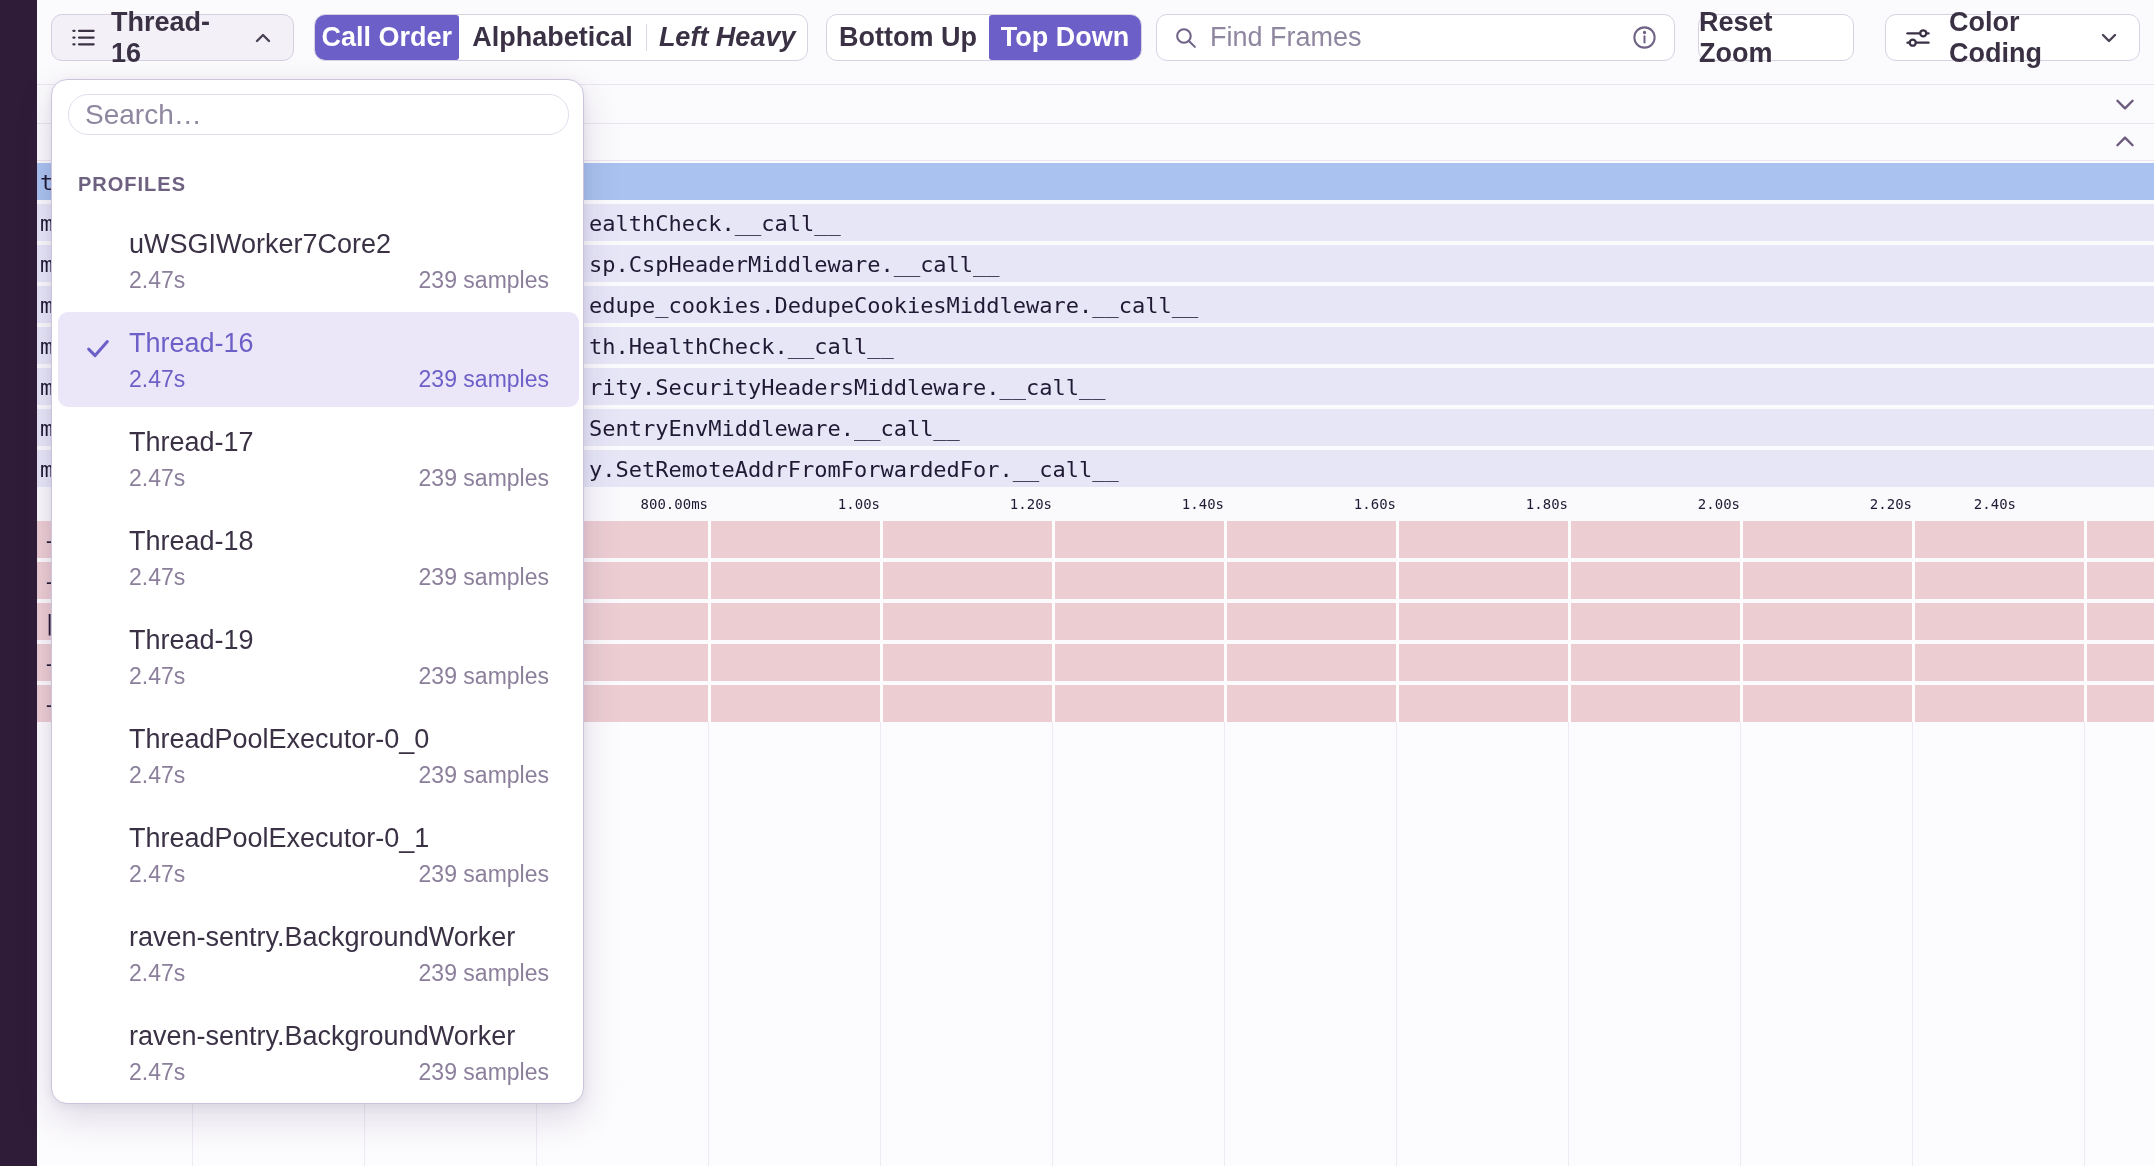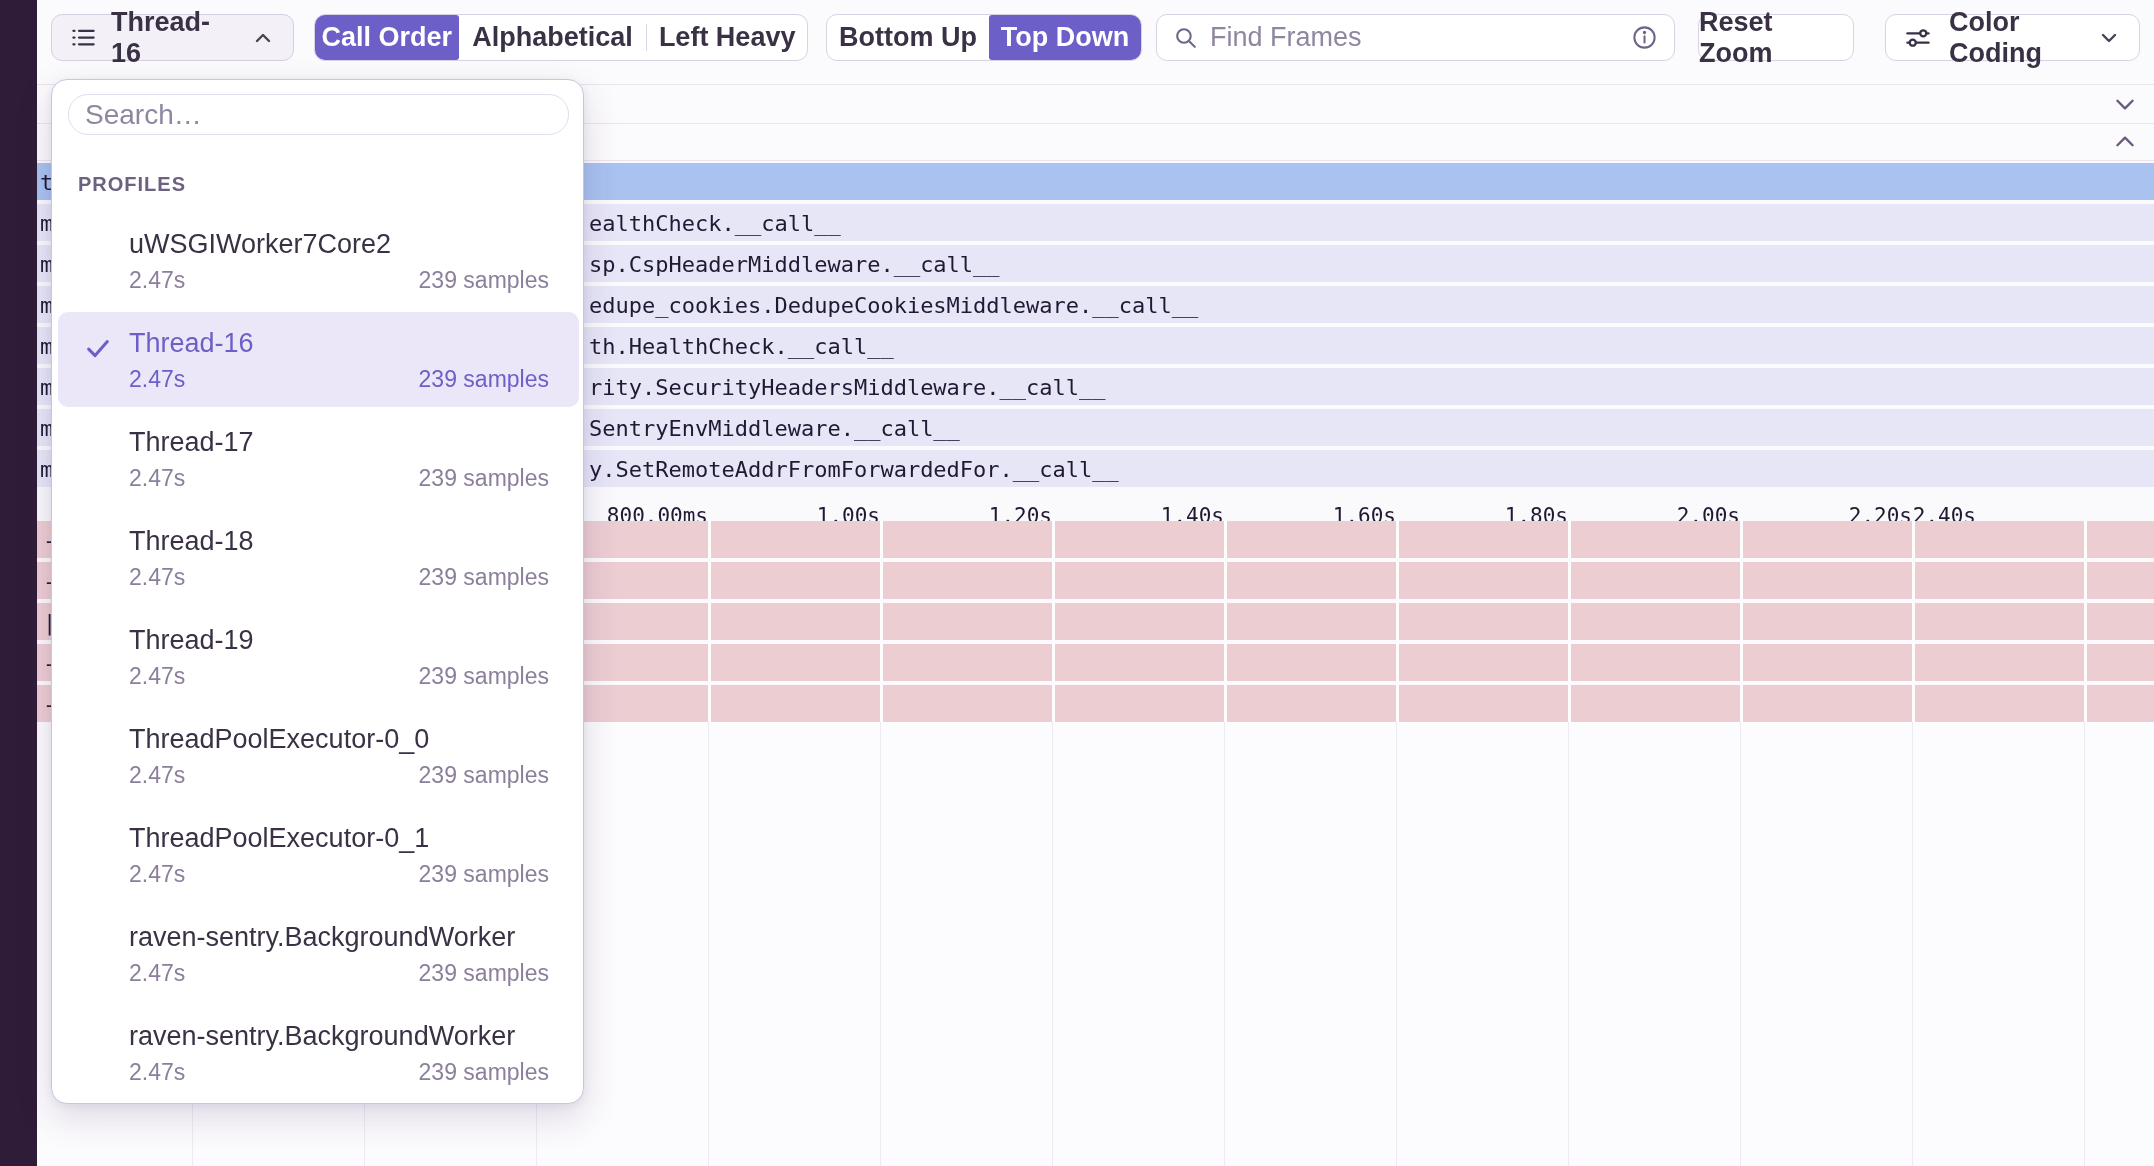--- a/index.html
+++ b/index.html
@@ -64,21 +64,21 @@
   .frame-row{position:absolute;left:0;width:2117px;height:37px;}
   .frame-row .edge-text,.frame-row .main-text{
     position:absolute;top:50%;transform:translateY(-50%);
     font-size:22px;color:var(--mono-text);white-space:pre;
   }
   .frame-row .edge-text{left:3px;}
   .frame-row .main-text{left:552px;}
   .axis{position:absolute;left:0;width:2117px;height:34px;background:#faf9fc;}
   .axis .tick-label{
     position:absolute;top:50%;transform:translate(-100%,-50%);
-    font-size:21px;color:var(--mono-text);white-space:nowrap;margin-top:12px;
+    font-size:14px;color:var(--mono-text);white-space:nowrap;
   }
   .pink-gap{position:absolute;top:0;width:3px;height:37px;background:#fdfdfe;}
   .lower{position:absolute;left:0;width:2117px;background:#fcfbfd;}
   .vline{position:absolute;top:0;width:1px;height:100%;background:var(--grid-line);}
 
   
   .dropdown{
     position:absolute;left:51px;top:79px;width:533px;height:1025px;background:#fff;
     border:1px solid #cdc4dc;border-radius:16px;z-index:10;
     box-shadow:0 14px 36px rgba(67,48,103,.16),0 2px 8px rgba(67,48,103,.08);
@@ -162,21 +162,21 @@
 
   <div class="axis" style="top:487px;" id="time-axis">
       <span class="tick-label mono" style="left: 671px;">800.00ms</span>
       <span class="tick-label mono" style="left: 843px;">1.00s</span>
       <span class="tick-label mono" style="left: 1015px;">1.20s</span>
       <span class="tick-label mono" style="left: 1187px;">1.40s</span>
       <span class="tick-label mono" style="left: 1359px;">1.60s</span>
       <span class="tick-label mono" style="left: 1531px;">1.80s</span>
       <span class="tick-label mono" style="left: 1703px;">2.00s</span>
       <span class="tick-label mono" style="left: 1875px; text-align: right;">2.20s</span>
-      <span class="tick-label mono" style="left: 1939px;">2.40s</span>
+      <span class="tick-label mono" style="left: 1979px;">2.40s</span>
     </div>
 
   <div id="pink-rows">
       <div class="frame-row mono" style="top: 521px; background: rgb(236, 205, 210);">
         <div class="pink-gap" style="left: 155px;"></div>
         <div class="pink-gap" style="left: 327px;"></div>
         <div class="pink-gap" style="left: 499px;"></div>
         <div class="pink-gap" style="left: 671px;"></div>
         <div class="pink-gap" style="left: 843px;"></div>
         <div class="pink-gap" style="left: 1015px;"></div>
@@ -286,21 +286,21 @@
       <svg width="24" height="24" viewBox="0 0 24 24" fill="none" stroke="#4a4155" stroke-width="2.4" stroke-linecap="round" stroke-linejoin="round">
           <polyline points="6,15 12,9 18,15"></polyline>
         </svg>
     </span>
   </div>
 
   <div class="tb-btn seg seg1">
     <div class="opt sel" style="width:144px;">Call Order</div>
     <div class="opt" style="width:188px;">Alphabetical</div>
     <div class="divider"></div>
-    <div class="opt" style="width:160px;">Left Heavy</div>
+    <div class="opt" style="width:160px;font-style:italic;">Left Heavy</div>
   </div>
 
   <div class="tb-btn search-box">
     <span class="icon">
       <svg width="25" height="25" viewBox="0 0 24 24" fill="none" stroke="#6f6387" stroke-width="2" stroke-linecap="round">
           <circle cx="10.5" cy="10.5" r="6.5"></circle>
           <line x1="15.5" y1="15.5" x2="21" y2="21"></line>
         </svg>
     </span>
     <input type="text" placeholder="Find Frames" style="">

